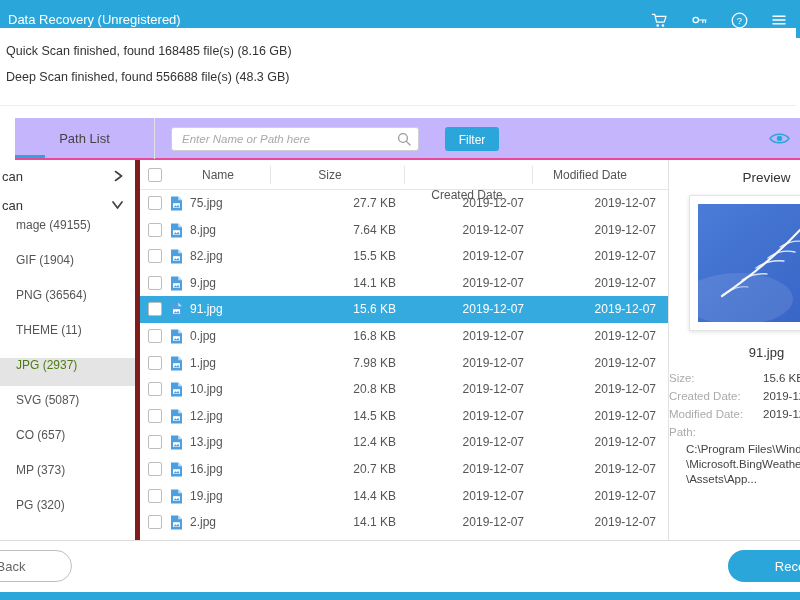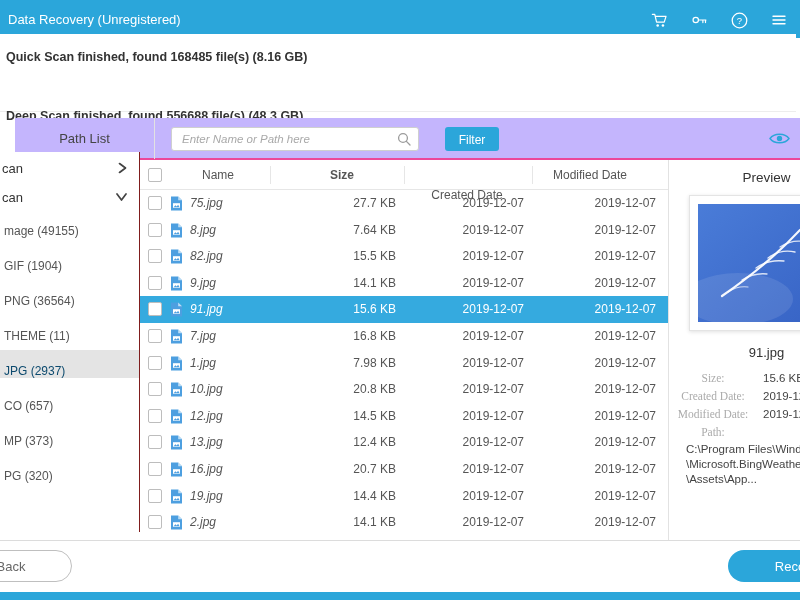--- a/index.html
+++ b/index.html
@@ -6,79 +6,79 @@
   body{
     width:800px;height:600px;overflow:hidden;position:relative;background:#fff;
     font-family:"Liberation Sans", sans-serif;-webkit-font-smoothing:antialiased;
   }
   
   .titlebar{position:absolute;top:0;left:0;width:800px;height:38px;background:#2BA6DA;}
   .titlebar .title{position:absolute;left:8px;top:0;line-height:40px;color:#fff;font-size:13px;}
   .tb-icons{position:absolute;right:12px;top:0;height:40px;display:flex;align-items:center;gap:21px;}
   .tb-icons svg{display:block;cursor:pointer;}
   
-  .statusbar{position:absolute;top:34px;left:0;width:796px;height:78px;background:#fff;border-bottom:1px solid #EDEDED;box-sizing:border-box;font-weight:bold;}
+  .statusbar{position:absolute;top:28px;left:0;width:796px;height:78px;background:#fff;border-bottom:1px solid #EDEDED;box-sizing:border-box;}
   .status-line{position:absolute;left:6px;font-size:12.5px;color:#333;}
   .status-line.l1{top:16px;}
-  .status-line.l2{top:42px;margin-top:33px;}
+  .status-line.l2{top:42px;}
   
   .toprow{position:absolute;top:118px;left:15px;width:800px;height:42px;border-bottom:2px solid #ec4899;box-sizing:border-box;background:#c4b5fd;}
   .tab-cell{position:absolute;left:0;top:0;width:140px;height:41px;border-right:1px solid #E2E2E2;box-sizing:border-box;}
   .tab-cell .tab-label{display:block;text-align:center;line-height:41px;font-size:13px;color:#444;cursor:pointer;}
   .tab-underline{position:absolute;left:0;bottom:0;width:30px;height:3px;background:#2BA6DA;}
   .search-input{position:absolute;left:156px;top:9px;width:248px;height:24px;box-sizing:border-box;
     border:1px solid #CFCFCF;border-radius:3px;padding:0 26px 0 10px;font-size:11.5px;color:#555;outline:none;
     font-family:"Liberation Sans", sans-serif;}
   .search-input::placeholder{font-style:italic;color:#A9A9A9;}
   .search-icon{position:absolute;left:382px;top:14px;}
   .filter-btn{position:absolute;left:430px;top:9px;width:54px;height:24px;background:#2BA6DA;border:none;border-radius:3px;
     color:#fff;font-size:12px;text-align:center;line-height:24px;cursor:pointer;font-family:"Liberation Sans", sans-serif;}
   .eye-btn{position:absolute;left:754px;top:13px;cursor:pointer;}
   .tool-divider{position:absolute;left:790px;top:10px;width:1px;height:22px;background:#DDD;}
   .partial-toggle{position:absolute;left:795px;top:14px;width:14px;height:14px;border:1px solid #B9B9B9;border-radius:2px;box-sizing:border-box;cursor:pointer;}
   
-  .sidebar{position:absolute;top:152px;left:0;width:140px;height:380px;border-right:1px solid #7f1d1d;box-sizing:border-box;overflow:hidden;background:#fff;}
+  .sidebar{position:absolute;top:160px;left:0;width:140px;height:380px;border-right:5px solid #7f1d1d;box-sizing:border-box;overflow:hidden;background:#fff;}
   .tree-group{position:relative;cursor:pointer;}
   .tree-group.g1{height:32px;}
   .tree-group.g2{height:26px;}
   .tree-group .g-label{position:absolute;left:2px;top:50%;transform:translateY(-50%);font-size:13px;color:#333;}
   .tree-group .g-chevron{position:absolute;right:12px;top:50%;transform:translateY(-50%);}
-  .side-item{height:28px;margin-bottom:7px;display:flex;align-items:flex-end;padding-left:4px;font-size:12px;color:#555;cursor:pointer;}
-  .side-item.selected{background:#E4E4E4;color:#0c4a6e;}
+  .side-item{height:28px;margin-bottom:7px;display:flex;align-items:flex-start;padding-left:16px;font-size:12px;color:#555;cursor:pointer;}
+  .side-item.selected{background:#E4E4E4;color:#4d7c0f;}
   
   .filetable{position:absolute;top:160px;left:140px;width:528px;height:380px;overflow:hidden;background:#fff;}
   .thead{position:relative;height:30px;border-bottom:1px solid #E6E6E6;box-sizing:border-box;}
   .thead .hlabel{position:absolute;top:0;line-height:30px;font-size:12px;color:#555;text-align:center;cursor:pointer;}
   .h-name{left:38px;width:80px;}
-  .h-size{left:162px;width:80px;font-weight:bold;}
+  .h-size{left:150px;width:80px;}
   .h-created{left:277px;width:100px;margin-top:20px;}
   .h-modified{left:400px;width:100px;}
   .hsep{position:absolute;top:6px;width:1px;height:18px;background:#E6E6E6;}
   .hs1{left:130px;}.hs2{left:264px;}.hs3{left:392px;}
   .checkbox{position:absolute;left:8px;width:12px;height:12px;border:1px solid #BDBDBD;border-radius:2px;background:#fff;box-sizing:content-box;cursor:pointer;}
   .thead .checkbox{top:8px;}
   .file-row{position:relative;height:26.6px;cursor:pointer;}
   .file-row .checkbox{top:6px;}
   .file-row .ficon{position:absolute;left:30px;top:6px;}
   .file-row span{position:absolute;top:0;line-height:26.6px;font-size:12px;color:#555;white-space:nowrap;}
-  .c-name{left:50px;font-style:italic;}
+  .c-name{left:50px;}
   .c-size{right:272px;width:120px;text-align:right;}
   .c-created{right:144px;width:110px;text-align:right;}
   .c-modified{right:12px;width:110px;text-align:right;}
   .file-row.selected{background:#35AADF;}
   .file-row.selected span{color:#fff;}
   
   .preview{position:absolute;top:160px;left:668px;width:196px;height:380px;border-left:1px solid #E2E2E2;box-sizing:border-box;background:#fff;}
   .preview-title{margin-top:10px;text-align:center;font-size:13.5px;color:#333;}
   .preview-card{margin:10px auto 0;width:156px;height:136px;background:#fff;border:1px solid #E4E4E4;box-sizing:border-box;
     box-shadow:0 1px 4px rgba(0,0,0,.12);display:flex;align-items:center;justify-content:center;}
   .preview-filename{margin-top:14px;text-align:center;font-size:13px;color:#333;}
   .preview-fields{margin-top:9px;}
   .pfield{display:flex;align-items:center;height:18px;font-size:11.5px;}
-  .plabel{width:88px;text-align:center;color:#ABABAB;flex:none;font-family:Liberation Serif, serif;}
+  .plabel{width:88px;text-align:left;color:#ABABAB;flex:none;}
   .pvalue{margin-left:6px;color:#444;white-space:nowrap;}
   .preview-path{margin:1px 0 0 17px;font-size:11.5px;color:#444;line-height:15px;}
   .ppath-line{white-space:nowrap;}
   
   .footer{position:absolute;top:540px;left:0;width:800px;height:52px;background:#fff;border-top:1px solid #DCDCDC;box-sizing:border-box;}
   .back-btn{position:absolute;left:-50px;top:9px;width:122px;height:32px;border-radius:16px;border:1px solid #BFBFBF;background:#fff;
     color:#666;font-size:13px;text-align:center;line-height:30px;box-sizing:border-box;cursor:pointer;font-family:"Liberation Sans", sans-serif;}
   .recover-btn{position:absolute;left:728px;top:9px;width:142px;height:32px;border-radius:16px;border:none;background:#2BA6DA;
     color:#fff;font-size:13px;text-align:center;line-height:32px;cursor:pointer;font-family:"Liberation Sans", sans-serif;}
   .bottombar{position:absolute;top:592px;left:0;width:800px;height:8px;background:#2BA6DA;}
@@ -162,20 +162,23 @@
       </div>
 
       <div class="side-item">
         <span>THEME (11)</span>
       </div>
 
       <div class="side-item selected">
         <span>JPG (2937)</span>
       </div>
 
+      <div class="side-item">
+        <span>SVG (5087)</span>
+      </div>
 
       <div class="side-item">
         <span>CO (657)</span>
       </div>
 
       <div class="side-item">
         <span>MP (373)</span>
       </div>
 
       <div class="side-item">
@@ -268,21 +271,21 @@
       </div>
 
       <div class="file-row">
         <div class="checkbox"></div>
         <svg class="ficon" width="13" height="15" viewBox="0 0 13 15">
           <path d="M1 0.5 h7.2 l3.8 3.8 v10.2 h-11 z" fill="#4D9FE0"></path>
           <path d="M8.2 0.5 l3.8 3.8 h-3.8 z" fill="#BBDDF5"></path>
           <rect x="3" y="7.2" width="7" height="4.6" fill="#fff"></rect>
           <path d="M3.6 11.3 l1.8-2 1.3 1.1 1.4-1.7 1.5 2.6 z" fill="#4D9FE0"></path>
         </svg>
-        <span class="c-name">7.jpg</span>
+        <span class="c-name">0.jpg</span>
         <span class="c-size">16.8 KB</span>
         <span class="c-created">2019-12-07</span>
         <span class="c-modified">2019-12-07</span>
       </div>
 
       <div class="file-row">
         <div class="checkbox"></div>
         <svg class="ficon" width="13" height="15" viewBox="0 0 13 15">
           <path d="M1 0.5 h7.2 l3.8 3.8 v10.2 h-11 z" fill="#4D9FE0"></path>
           <path d="M8.2 0.5 l3.8 3.8 h-3.8 z" fill="#BBDDF5"></path>

